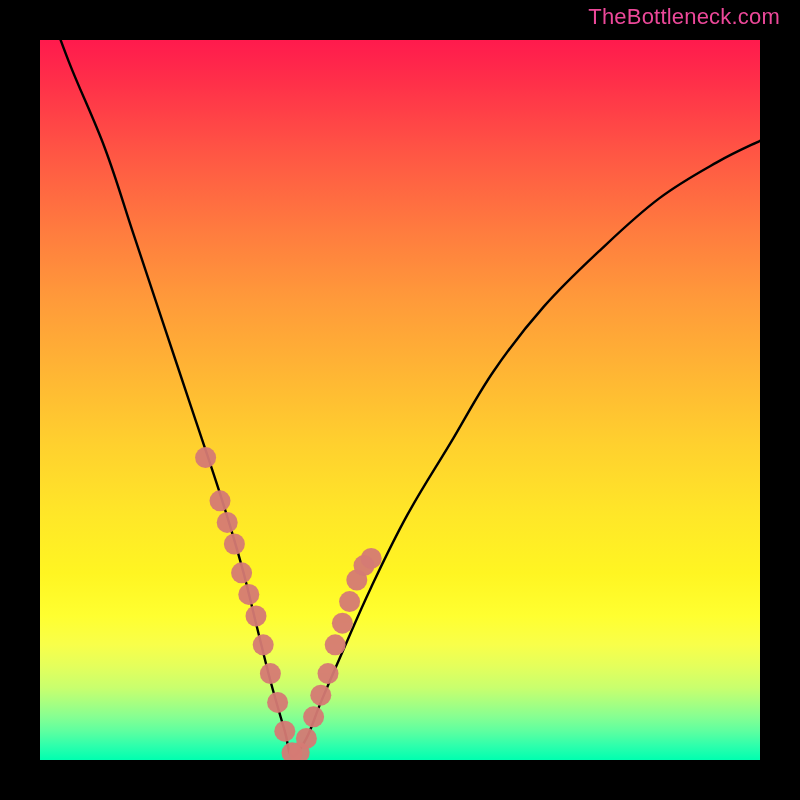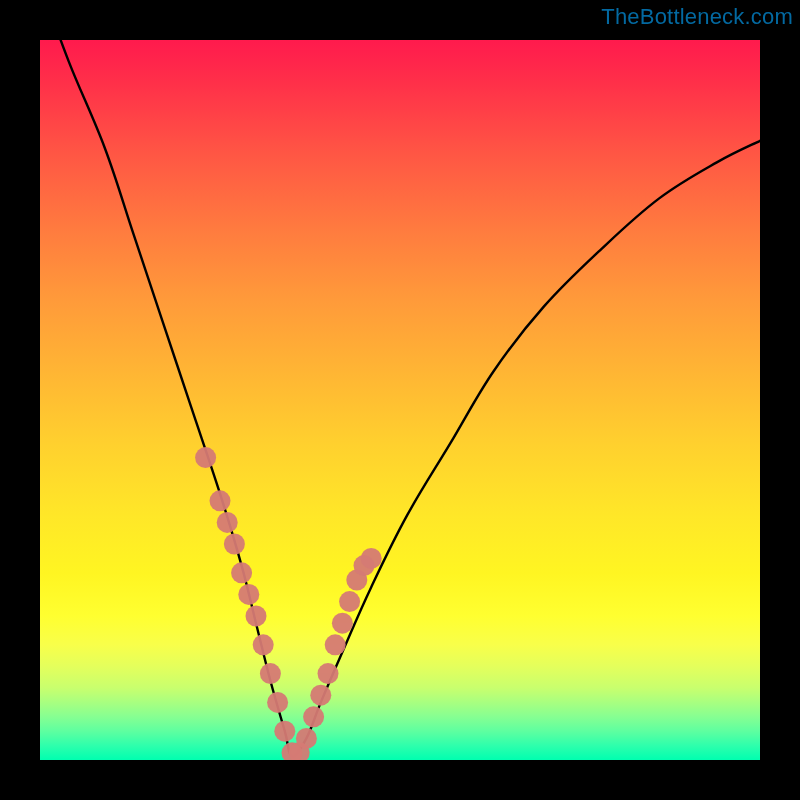--- a/index.html
+++ b/index.html
@@ -52,22 +52,22 @@
   svg.curve {
     position: absolute;
     inset: 0;
     width: 100%;
     height: 100%;
     display: block;
   }
   .watermark {
     position: absolute;
     top: 4px;
-    right: 7px;
-    color: #0369a1;
+    right: 20px;
+    color: #ec4899;
     font-size: 22px;
     font-weight: 400;
     letter-spacing: 0.2px;
     user-select: none;
   }
 </style>
 </head>
 <body>
 
 <div class="frame">

